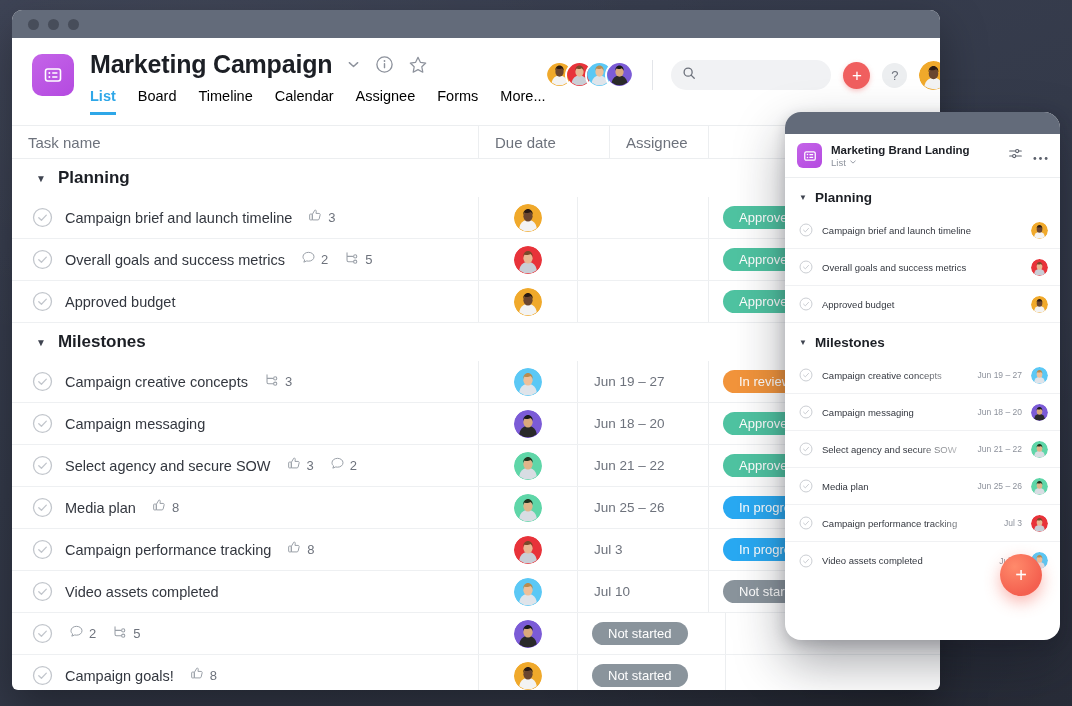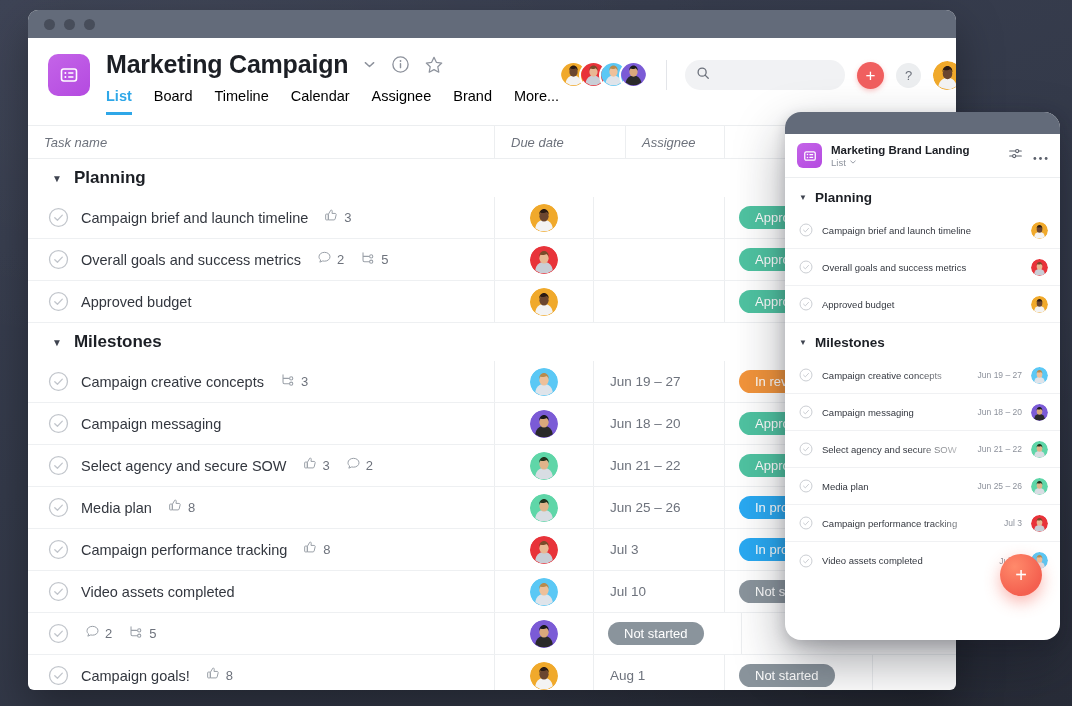--- a/index.html
+++ b/index.html
@@ -15,21 +15,21 @@
     position: absolute; inset: 0;
     background:
       radial-gradient(900px 500px at 18% 8%, rgba(255,255,255,0.035), rgba(255,255,255,0) 62%),
       radial-gradient(700px 600px at 88% 92%, rgba(0,0,0,0.22), rgba(0,0,0,0) 60%),
       linear-gradient(160deg, #3a4052 0%, #343a4a 45%, #2f3442 100%);
   }
 
   
   .window {
     position: absolute;
-    left: 28px; top: 10px;
+    left: 12px; top: 10px;
     width: 928px; height: 680px;
     background: #fff;
     border-radius: 10px 10px 6px 6px;
     box-shadow: 0 18px 46px rgba(0,0,0,0.34);
     overflow: hidden;
   }
   .titlebar {
     height: 28px;
     background: #636b7a;
     display: flex; align-items: center;
@@ -97,22 +97,22 @@
   }
   .av svg { display: block; }
 
   
   .table-wrap { margin-top: 10px; }
   .thead {
     display: flex; border-top: 1px solid #eceef0; border-bottom: 1px solid #eceef0;
     height: 34px; align-items: center;
   }
   .th {
-    font-size: 13px; color: #6d727c; padding-left: 16px;
-    height: 34px; display: flex; align-items: center; font-style: italic;
+    font-size: 15px; color: #6d727c; padding-left: 16px;
+    height: 34px; display: flex; align-items: center;
   }
   .col-task  { width: 466px; flex: none; }
   .col-assg  { width: 99px;  flex: none; border-left: 1px solid #eceef0; }
   .col-due   { width: 131px; flex: none; border-left: 1px solid #eceef0; }
   .col-stat  { width: 148px; flex: none; border-left: 1px solid #eceef0; }
   .col-extra { width: 64px;  flex: none; border-left: 1px solid #eceef0; }
 
   .group-head {
     display: flex; align-items: center; gap: 12px;
     height: 38px; padding-left: 24px;
@@ -245,21 +245,21 @@
             <path d="M11 2.6l2.62 5.47 5.88.8-4.3 4.1 1.07 5.96L11 16.08l-5.27 2.85 1.07-5.96-4.3-4.1 5.88-.8z" stroke="currentColor" stroke-width="1.35" stroke-linejoin="round"></path>
           </svg>
         </span>
       </div>
       <div class="tabs">
         <div class="tab active">List</div>
         <div class="tab">Board</div>
         <div class="tab">Timeline</div>
         <div class="tab">Calendar</div>
         <div class="tab">Assignee</div>
-        <div class="tab">Brand</div>
+        <div class="tab">Forms</div>
         <div class="tab">More...</div>
       </div>
     </div>
 
     <div class="header-right">
       <div class="avatar-stack" id="member-stack">
           <span class="av" style="width: 29px; height: 29px;">
             <svg width="29" height="29" viewBox="0 0 40 40">
               <circle cx="20" cy="20" r="20" fill="#F0A92B"></circle>
               <path d="M20 23c7 0 11.5 5 12.5 11.5A20 20 0 0 1 7.5 34.5C8.5 28 13 23 20 23z" fill="#f3f3f3"></path>
@@ -678,21 +678,20 @@
           <div class="cell col-assg">
             <span class="av" style="width: 28px; height: 28px;">
               <svg width="28" height="28" viewBox="0 0 40 40">
                 <circle cx="20" cy="20" r="20" fill="#F0A92B"></circle>
                 <path d="M20 23c7 0 11.5 5 12.5 11.5A20 20 0 0 1 7.5 34.5C8.5 28 13 23 20 23z" fill="#f3f3f3"></path>
                 <ellipse cx="20" cy="17.5" rx="6.6" ry="7.6" fill="#6b4630"></ellipse>
                 <path d="M13.2 15.6c-.4-5.2 3-8.6 6.8-8.6s7.2 3.4 6.8 8.6c-1.1-2.2-2-3.4-3.4-4.1-2.3 1.6-6.6 1.8-8.3.6-.9.7-1.5 1.9-1.9 3.5z" fill="#2b1b14"></path>
               </svg>
             </span>
           </div>
-          <div class="cell col-due">Aug 1</div>
           <div class="cell col-stat">
             <span class="badge" style="background: rgb(138, 148, 156);">Not started</span>
           </div>
           <div class="cell col-extra"></div>
         </div>
       </div>
   </div>
 </div>
 
 <div class="phone">

